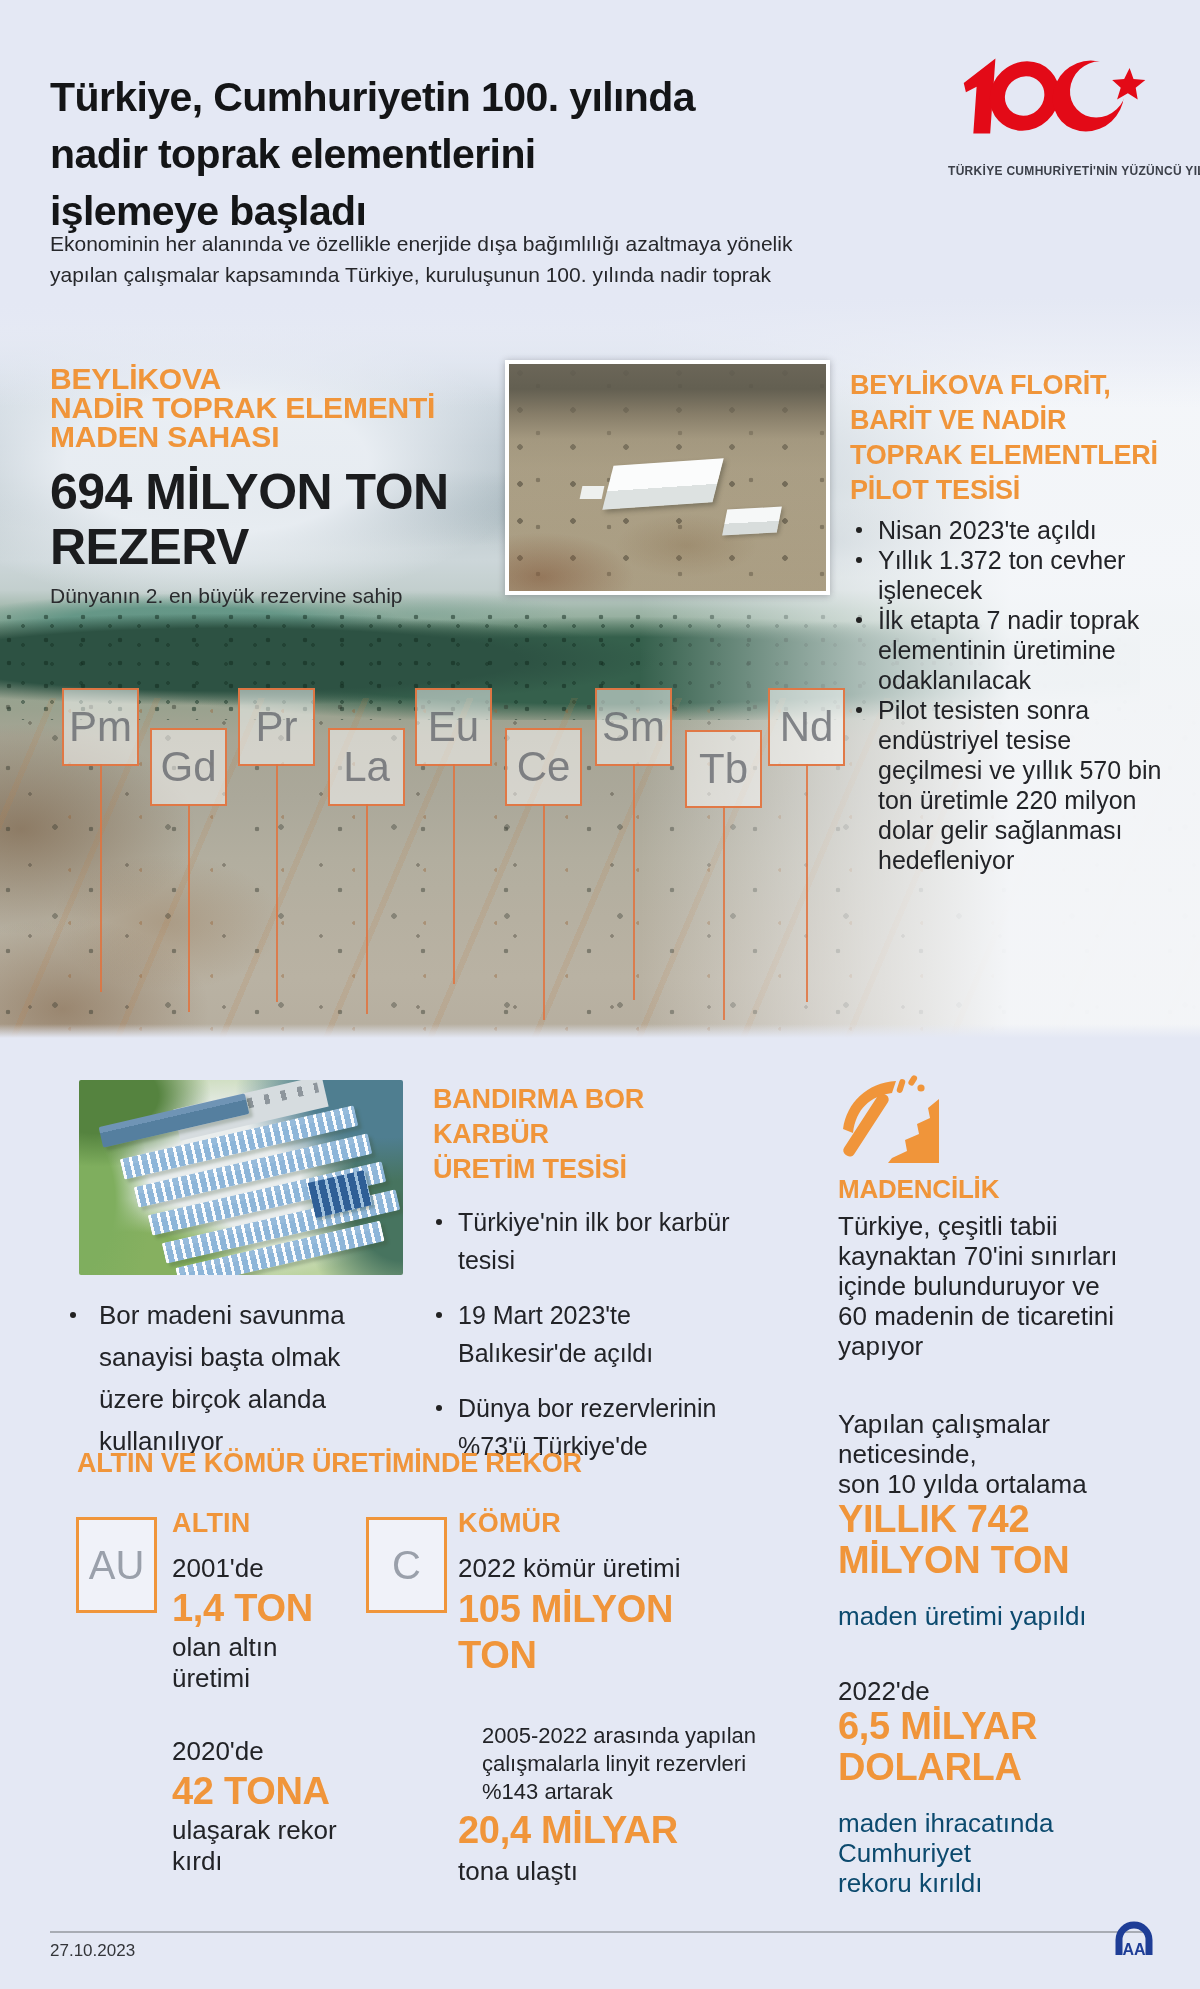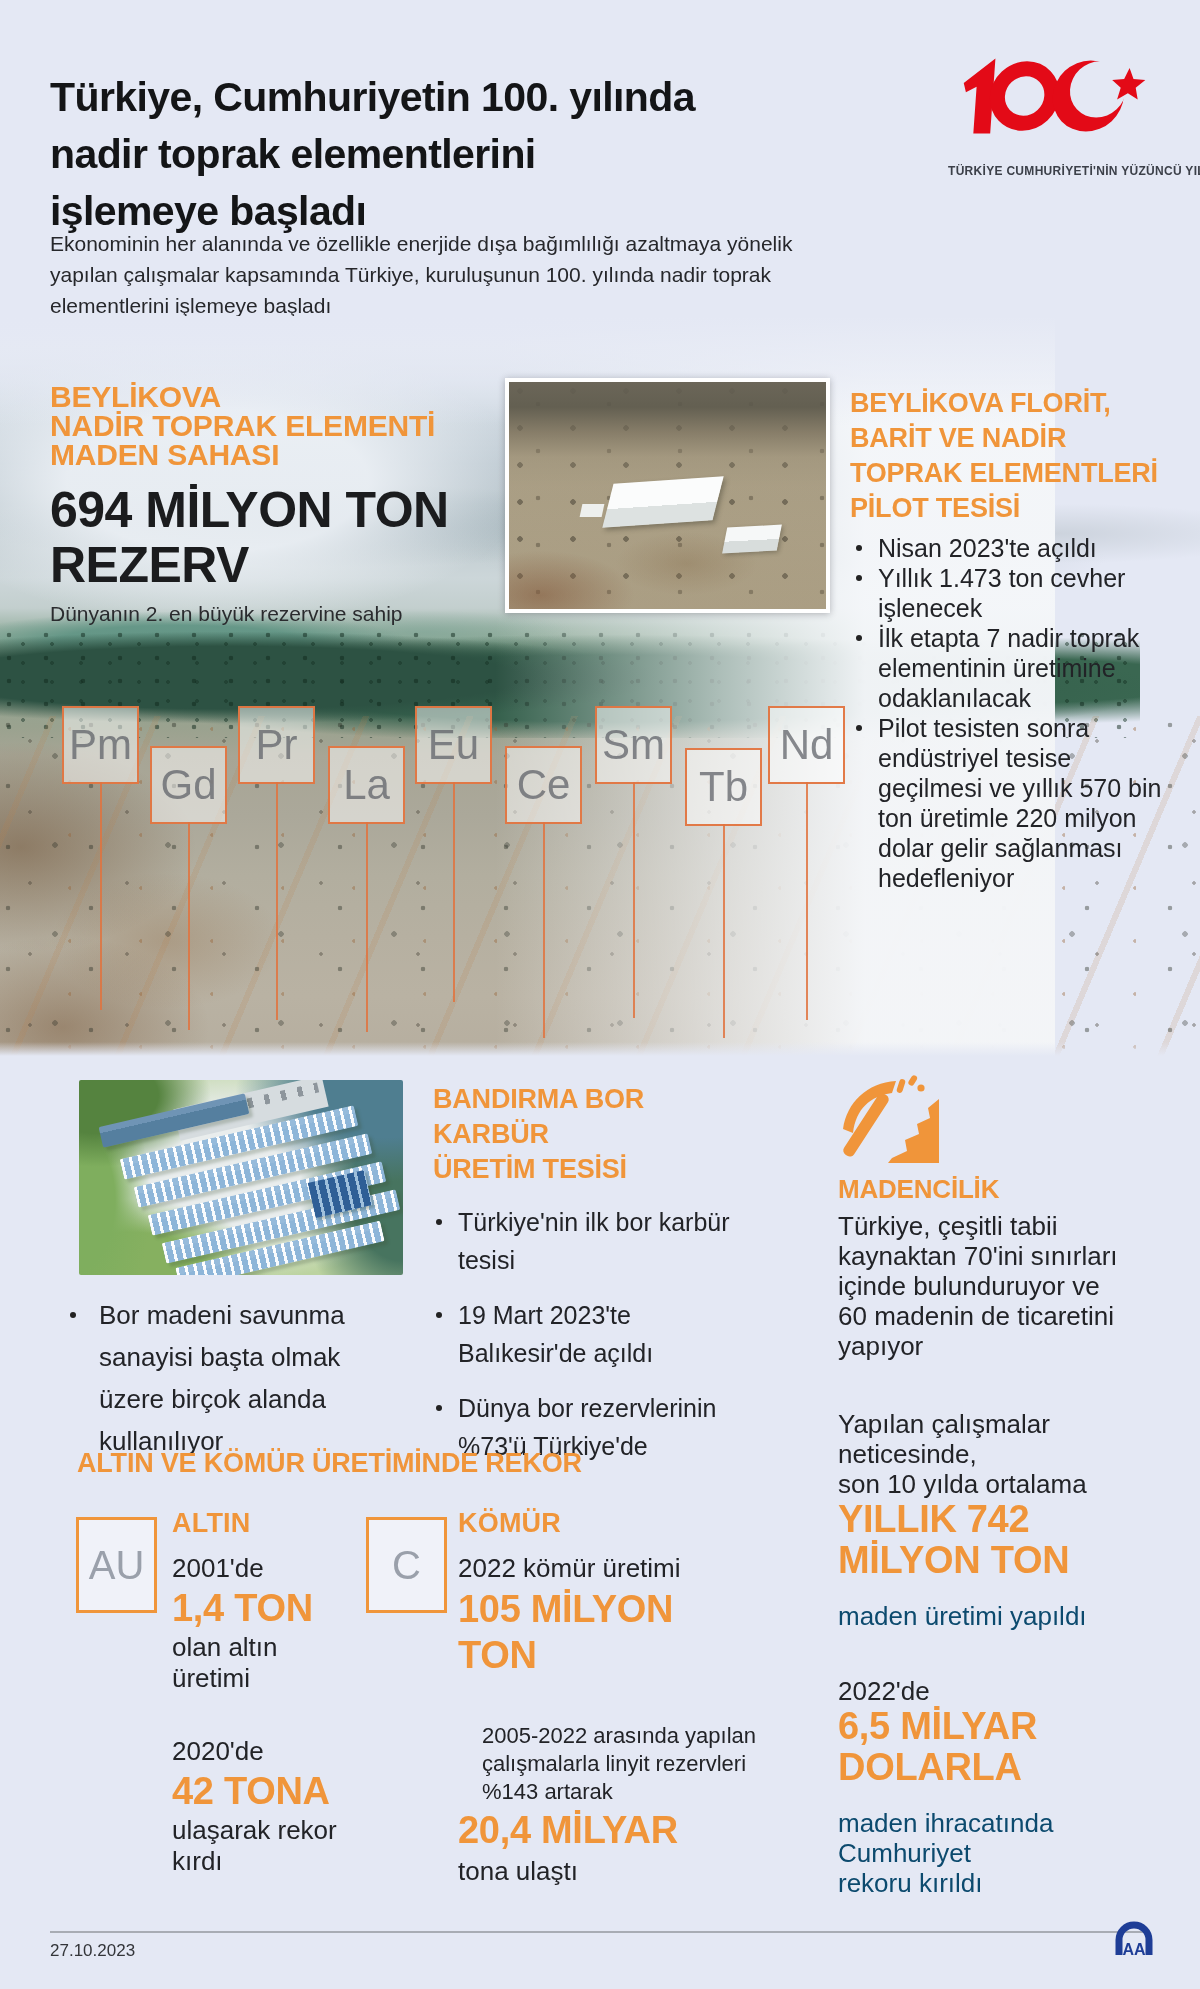--- a/index.html
+++ b/index.html
@@ -10,21 +10,21 @@
   
   .title{position:absolute;left:50px;top:42px;width:760px;font-size:41px;line-height:57px;
          font-weight:800;letter-spacing:-0.6px;color:#141517;}
   .intro{position:absolute;left:50px;top:228px;width:820px;font-size:21px;line-height:31px;
          color:#26272b;white-space:nowrap;}
   .cent-logo{position:absolute;left:948px;top:48px;width:215px;text-align:center;}
   .cent-logo svg{display:block;margin:0 auto;}
   .cent-caption{margin-top:20px;font-size:12px;font-weight:700;color:#3c4049;letter-spacing:.3px;white-space:nowrap;}
 
   
-  .photo{position:absolute;left:0;top:316px;width:1055px;height:740px;
+  .photo{position:absolute;left:0;top:298px;width:1200px;height:740px;
     background:linear-gradient(180deg,#e4e8f4 0px,#e9edf4 28px,#dde4ec 66px,#ccd6de 108px,
       #bdc9d1 148px,#b7c4ca 188px,#c2cdd1 228px,#ccd6d9 262px,#c3cfce 292px,#9fb6a9 312px,
       #8ba793 330px,#9aa28f 412px,#a7a595 440px,#abA89a 500px,#b2ae9f 560px,#b6b0a1 620px,
       #b9b2a3 680px,#b6ae9f 740px);padding-left:40px;}
   .photo>div{position:absolute;}
   .ph-distant{left:0;top:150px;width:1200px;height:150px;
     background:radial-gradient(ellipse 480px 55px at 28% 40%,rgba(130,152,162,.45),transparent 75%),
                radial-gradient(ellipse 420px 50px at 66% 62%,rgba(145,162,170,.4),transparent 75%),
                radial-gradient(ellipse 300px 40px at 88% 45%,rgba(160,172,178,.35),transparent 75%);}
   .ph-lake{left:0;top:292px;width:640px;height:60px;
@@ -266,21 +266,21 @@
 
     <div class="pilot" data-name="pilot-facility-panel">
       <div class="pilot-head orange" data-name="pilot-facility-heading">
         <div>BEYLİKOVA FLORİT,</div>
         <div>BARİT VE NADİR</div>
         <div>TOPRAK ELEMENTLERİ</div>
         <div>PİLOT TESİSİ</div>
       </div>
       <ul class="blist" data-name="pilot-facility-bullets">
         <li data-name="bullet-item">Nisan 2023'te açıldı</li>
-        <li data-name="bullet-item">Yıllık 1.473 ton cevher işlenecek</li>
+        <li data-name="bullet-item">Yıllık 1.372 ton cevher işlenecek</li>
         <li data-name="bullet-item">İlk etapta 7 nadir toprak elementinin üretimine odaklanılacak</li>
         <li data-name="bullet-item">Pilot tesisten sonra endüstriyel tesise geçilmesi ve yıllık 570 bin ton üretimle 220 milyon dolar gelir sağlanması hedefleniyor</li>
       </ul>
     </div>
   </div>
 
   <div class="factory" data-name="bor-factory-render-image">
     <span class="park" data-name="factory-parking"></span>
     <span class="bar bar0" data-name="factory-building"></span>
     <span class="bar bar1" data-name="factory-building"></span>

